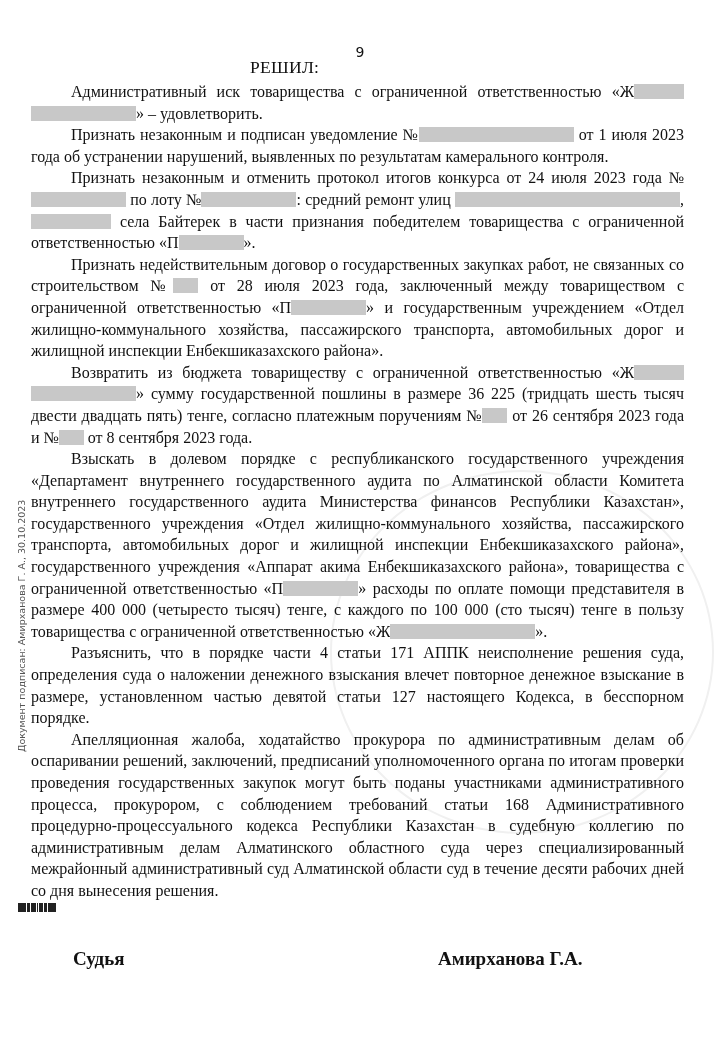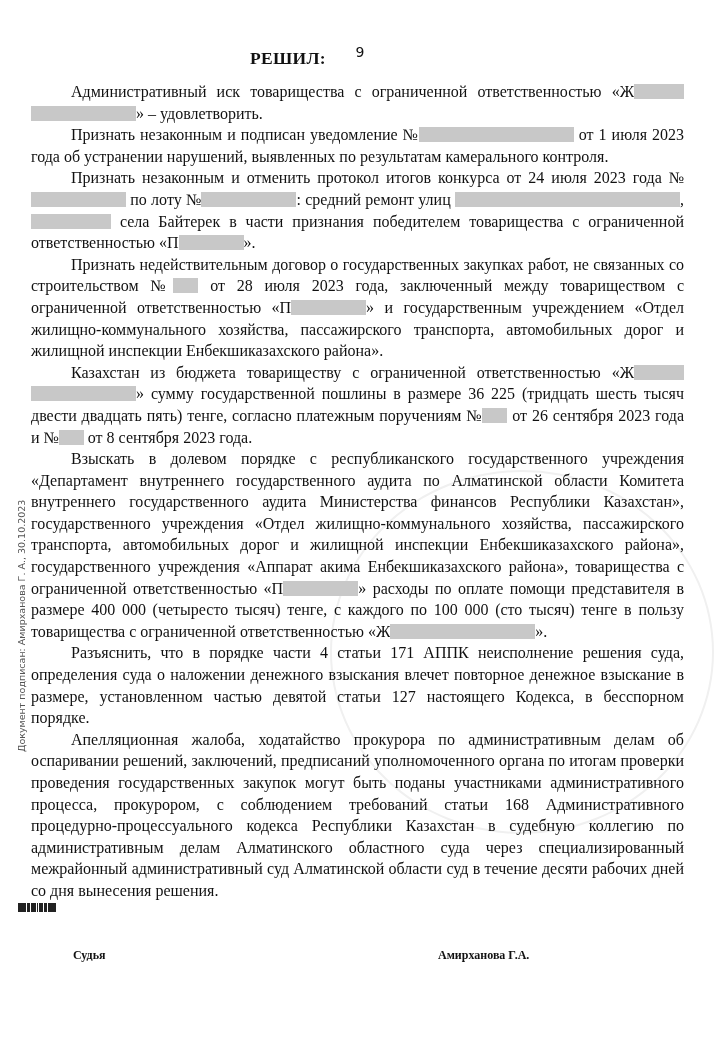--- a/index.html
+++ b/index.html
@@ -1,30 +1,30 @@
 <!DOCTYPE html>
 <html><head>
 <meta charset="utf-8">
 <style>
   html, body { margin: 0; padding: 0; background: #ffffff; }
   body { width: 720px; height: 1040px; position: relative; overflow: hidden;
          font-family: "Liberation Serif", serif; color: #111; }
   .page-num { position: absolute; top: 44px; left: 0; width: 720px; text-align: center;
               font-family: "DejaVu Sans", sans-serif; font-size: 14px; padding-left: 0px; }
   .page-num span { position: relative; left: 0px; }
-  .heading { position: absolute; top: 48px; left: 250px; font-weight: bold; font-size: 17.5px; letter-spacing: 0.3px; }
+  .heading { position: absolute; top: 57px; left: 250px; font-weight: normal; font-size: 17.5px; letter-spacing: 0.3px; }
   .doc { position: absolute; left: 31px; top: 81px; width: 653px; font-size: 16px; line-height: 21.6px; }
   .p { text-align: justify; text-indent: 40px; margin: 0; }
   .p.first { text-indent: 40px; }
   .red { display: inline-block; background: #c8c8c8; height: 15px; vertical-align: -2px; }
   .side { position: absolute; left: 16px; top: 752px; transform-origin: left top; transform: rotate(-90deg);
           font-family: "DejaVu Sans", sans-serif; font-size: 9.5px; color: #555; white-space: nowrap; }
   .qr { position: absolute; left: 18px; top: 903px; width: 38px; height: 9px; display: flex; gap: 1px; }
   .qr i { display: block; height: 9px; background: #222; }
-  .sign { position: absolute; top: 948px; font-weight: bold; font-size: 12px; }
+  .sign { position: absolute; top: 948px; font-weight: bold; font-size: 19px; }
   .sign.left { left: 73px; }
   .sign.right { left: 438px; }
   .watermark { position: absolute; left: 330px; top: 470px; width: 380px; height: 360px; border-radius: 50%;
                border: 2px solid #f0f0f0; pointer-events: none; }
 </style>
 </head>
 <body>
 
 <div class="watermark"></div>
 
@@ -39,21 +39,21 @@
   <p class="p">
     <span>Признать незаконным и подписан уведомление №</span><span class="red" style="width: 155px; background: rgb(200, 200, 200);"></span><span> от 1 июля 2023 года об устранении нарушений, выявленных по результатам камерального контроля.</span>
   </p>
   <p class="p">
     <span>Признать незаконным и отменить протокол итогов конкурса от 24 июля 2023 года №</span><span class="red" style="width: 95px; background: rgb(200, 200, 200);"></span><span> по лоту №</span><span class="red" style="width: 95px; background: rgb(200, 200, 200);"></span><span>: средний ремонт улиц </span><span class="red" style="width: 225px; background: rgb(200, 200, 200);"></span><span>, </span><span class="red" style="width: 80px; background: rgb(200, 200, 200);"></span><span> села Байтерек  в части признания победителем товарищества с ограниченной ответственностью «П</span><span class="red" style="width: 65px; background: rgb(200, 200, 200);"></span><span>».</span>
   </p>
   <p class="p">
     <span>Признать недействительным договор о государственных закупках работ, не связанных со строительством №</span><span class="red" style="width: 25px; background: rgb(200, 200, 200);"></span><span> от 28 июля 2023 года, заключенный между товариществом с ограниченной ответственностью «П</span><span class="red" style="width: 75px; background: rgb(200, 200, 200);"></span><span>» и государственным учреждением «Отдел жилищно-коммунального хозяйства, пассажирского транспорта, автомобильных дорог и жилищной инспекции Енбекшиказахского района».</span>
   </p>
   <p class="p">
-    <span>Казахстан из бюджета товариществу с ограниченной ответственностью «Ж</span><span class="red" style="width: 50px; background: rgb(200, 200, 200);"></span>
+    <span>Возвратить из бюджета товариществу с ограниченной ответственностью «Ж</span><span class="red" style="width: 50px; background: rgb(200, 200, 200);"></span>
     <span class="red" style="width: 105px; background: rgb(200, 200, 200);"></span><span>» сумму государственной пошлины в размере 36 225 (тридцать шесть тысяч двести двадцать пять) тенге, согласно платежным поручениям №</span><span class="red" style="width: 25px; background: rgb(200, 200, 200);"></span><span> от 26 сентября 2023 года и №</span><span class="red" style="width: 25px; background: rgb(200, 200, 200);"></span><span> от 8  сентября 2023 года.</span>
   </p>
   <p class="p">
     <span>Взыскать в долевом порядке с республиканского государственного учреждения «Департамент внутреннего государственного аудита по Алматинской области Комитета внутреннего государственного аудита Министерства финансов Республики Казахстан», государственного учреждения «Отдел жилищно-коммунального хозяйства, пассажирского транспорта, автомобильных дорог и жилищной инспекции Енбекшиказахского района», государственного учреждения «Аппарат акима Енбекшиказахского района», товарищества с ограниченной ответственностью «П</span><span class="red" style="width: 75px; background: rgb(200, 200, 200);"></span><span>» расходы по оплате помощи представителя в размере 400 000 (четыресто тысяч) тенге, с каждого по 100 000 (сто тысяч) тенге в пользу товарищества с ограниченной ответственностью «Ж</span><span class="red" style="width: 145px; background: rgb(200, 200, 200);"></span><span>».</span>
   </p>
   <p class="p">Разъяснить, что в порядке части 4 статьи 171 АППК неисполнение решения суда, определения суда о наложении денежного взыскания влечет повторное денежное взыскание в размере, установленном частью девятой статьи 127 настоящего Кодекса, в бесспорном порядке.</p>
   <p class="p">Апелляционная жалоба, ходатайство прокурора по административным делам об оспаривании решений, заключений, предписаний уполномоченного органа по итогам проверки проведения государственных закупок могут быть поданы участниками административного процесса, прокурором, с соблюдением требований статьи 168 Административного процедурно-процессуального кодекса Республики Казахстан в судебную коллегию по административным делам Алматинского областного суда через специализированный межрайонный административный суд Алматинской области суд в течение десяти рабочих дней со дня вынесения решения.</p>
 </div>
 
 <div class="side">Документ подписан: Амирханова Г. А., 30.10.2023</div>

